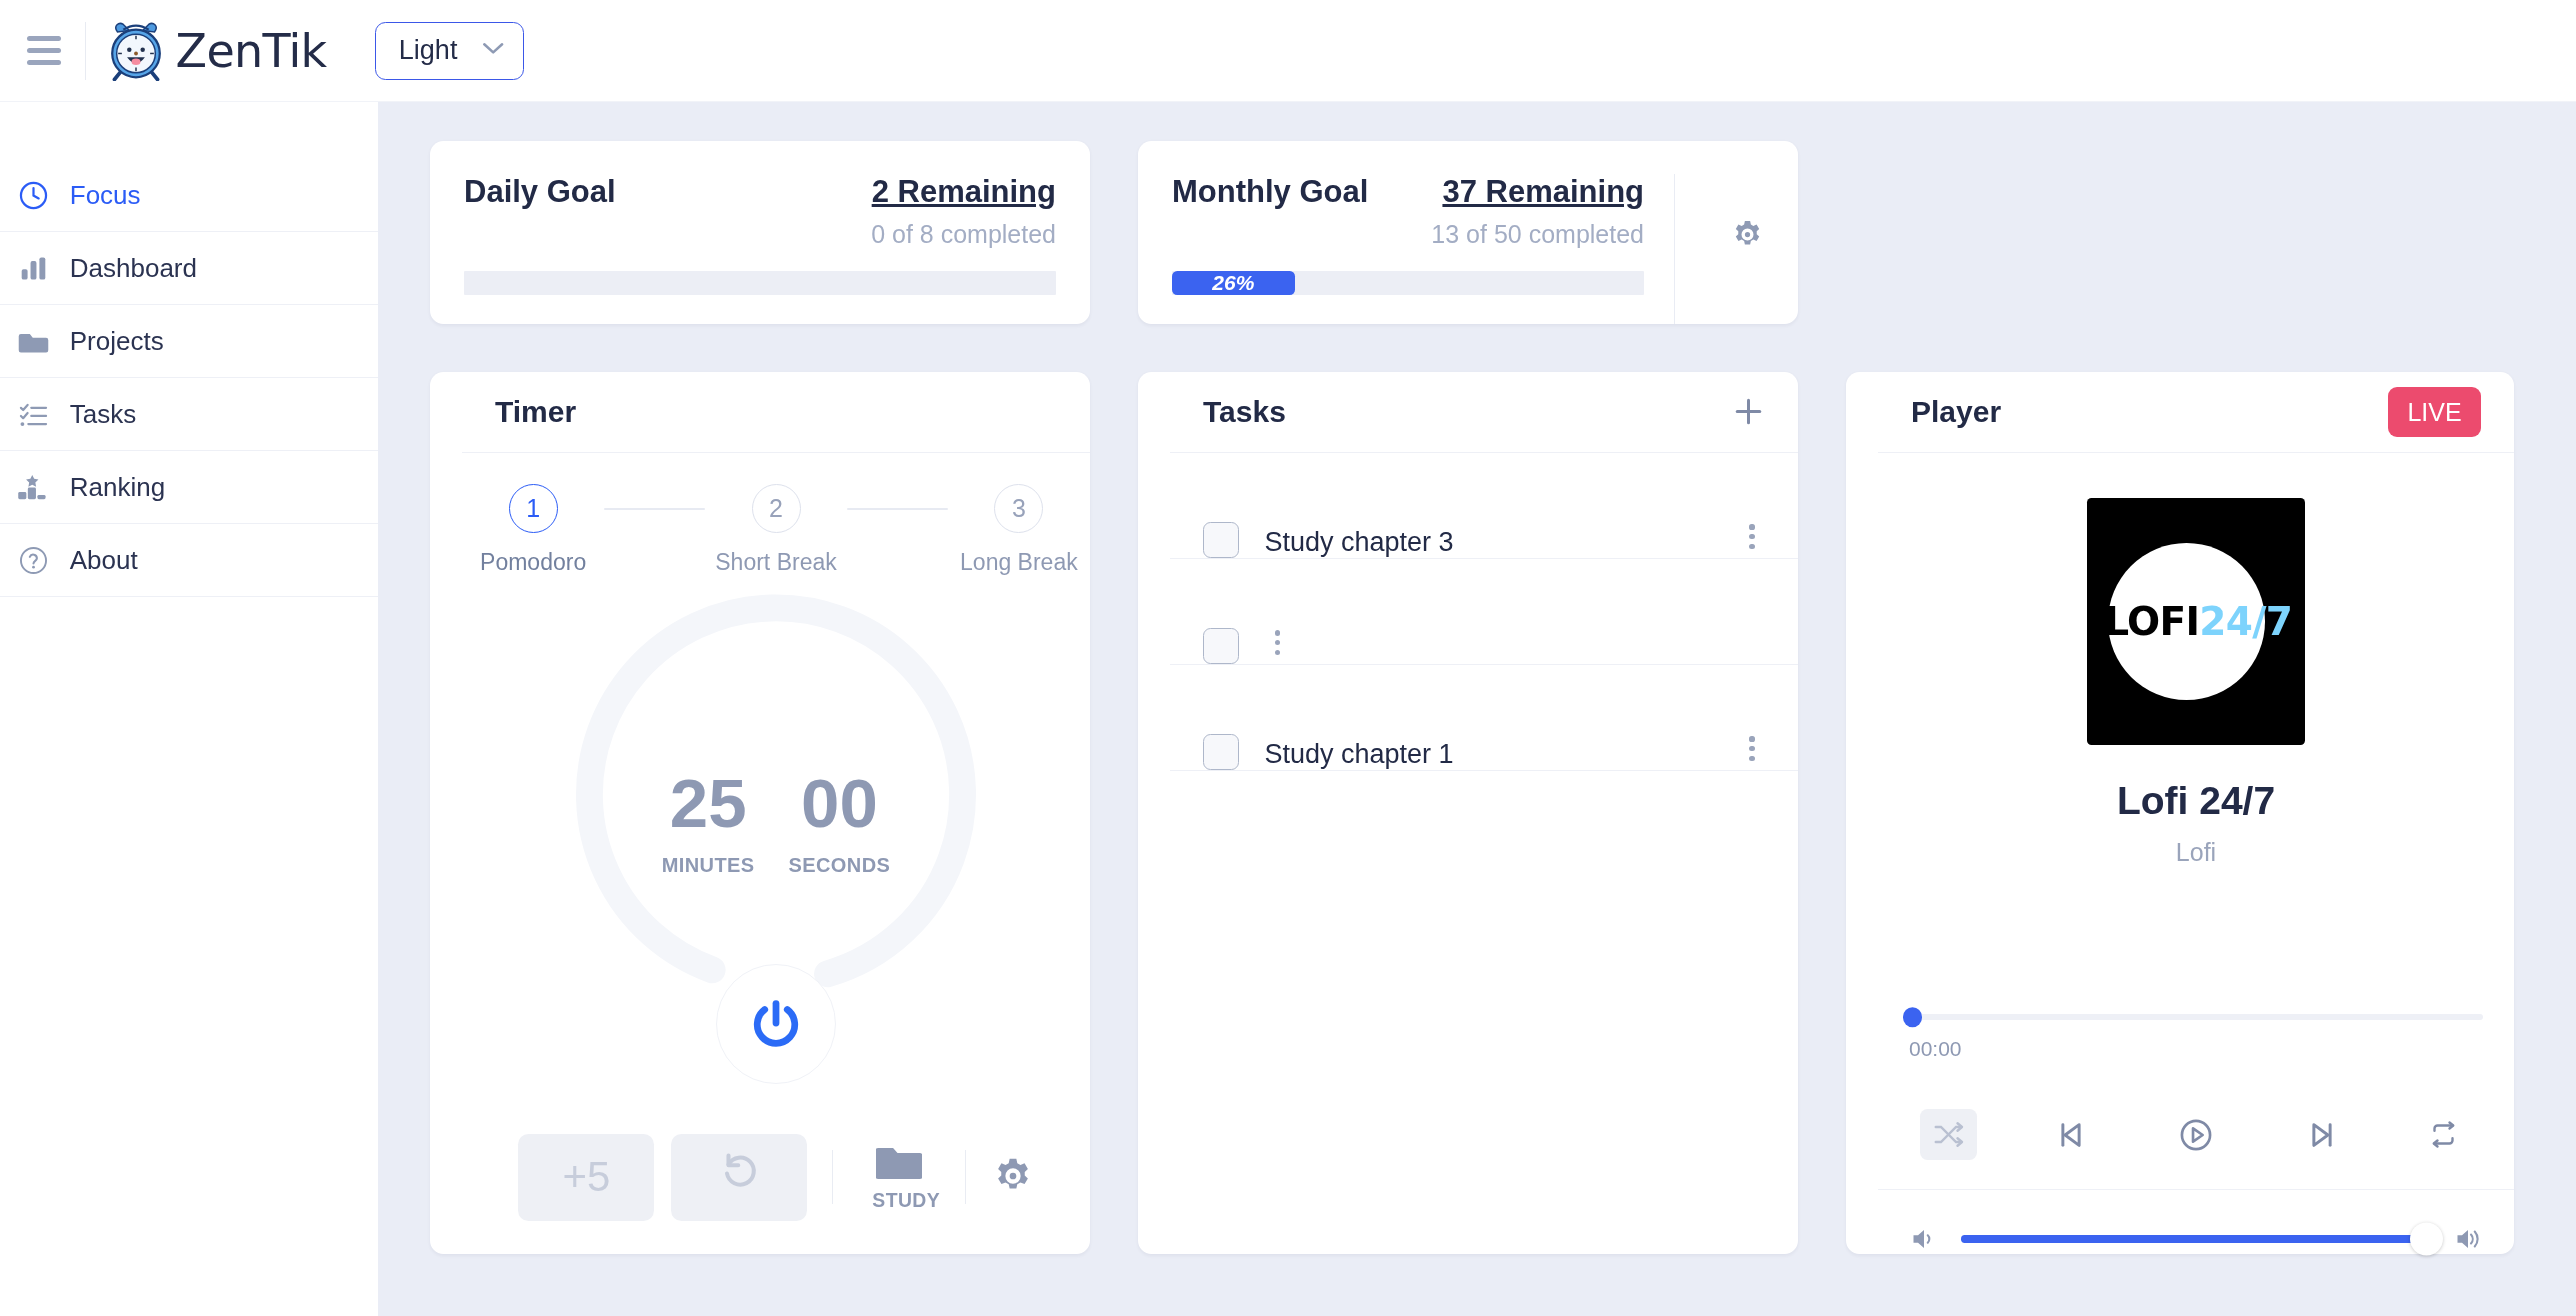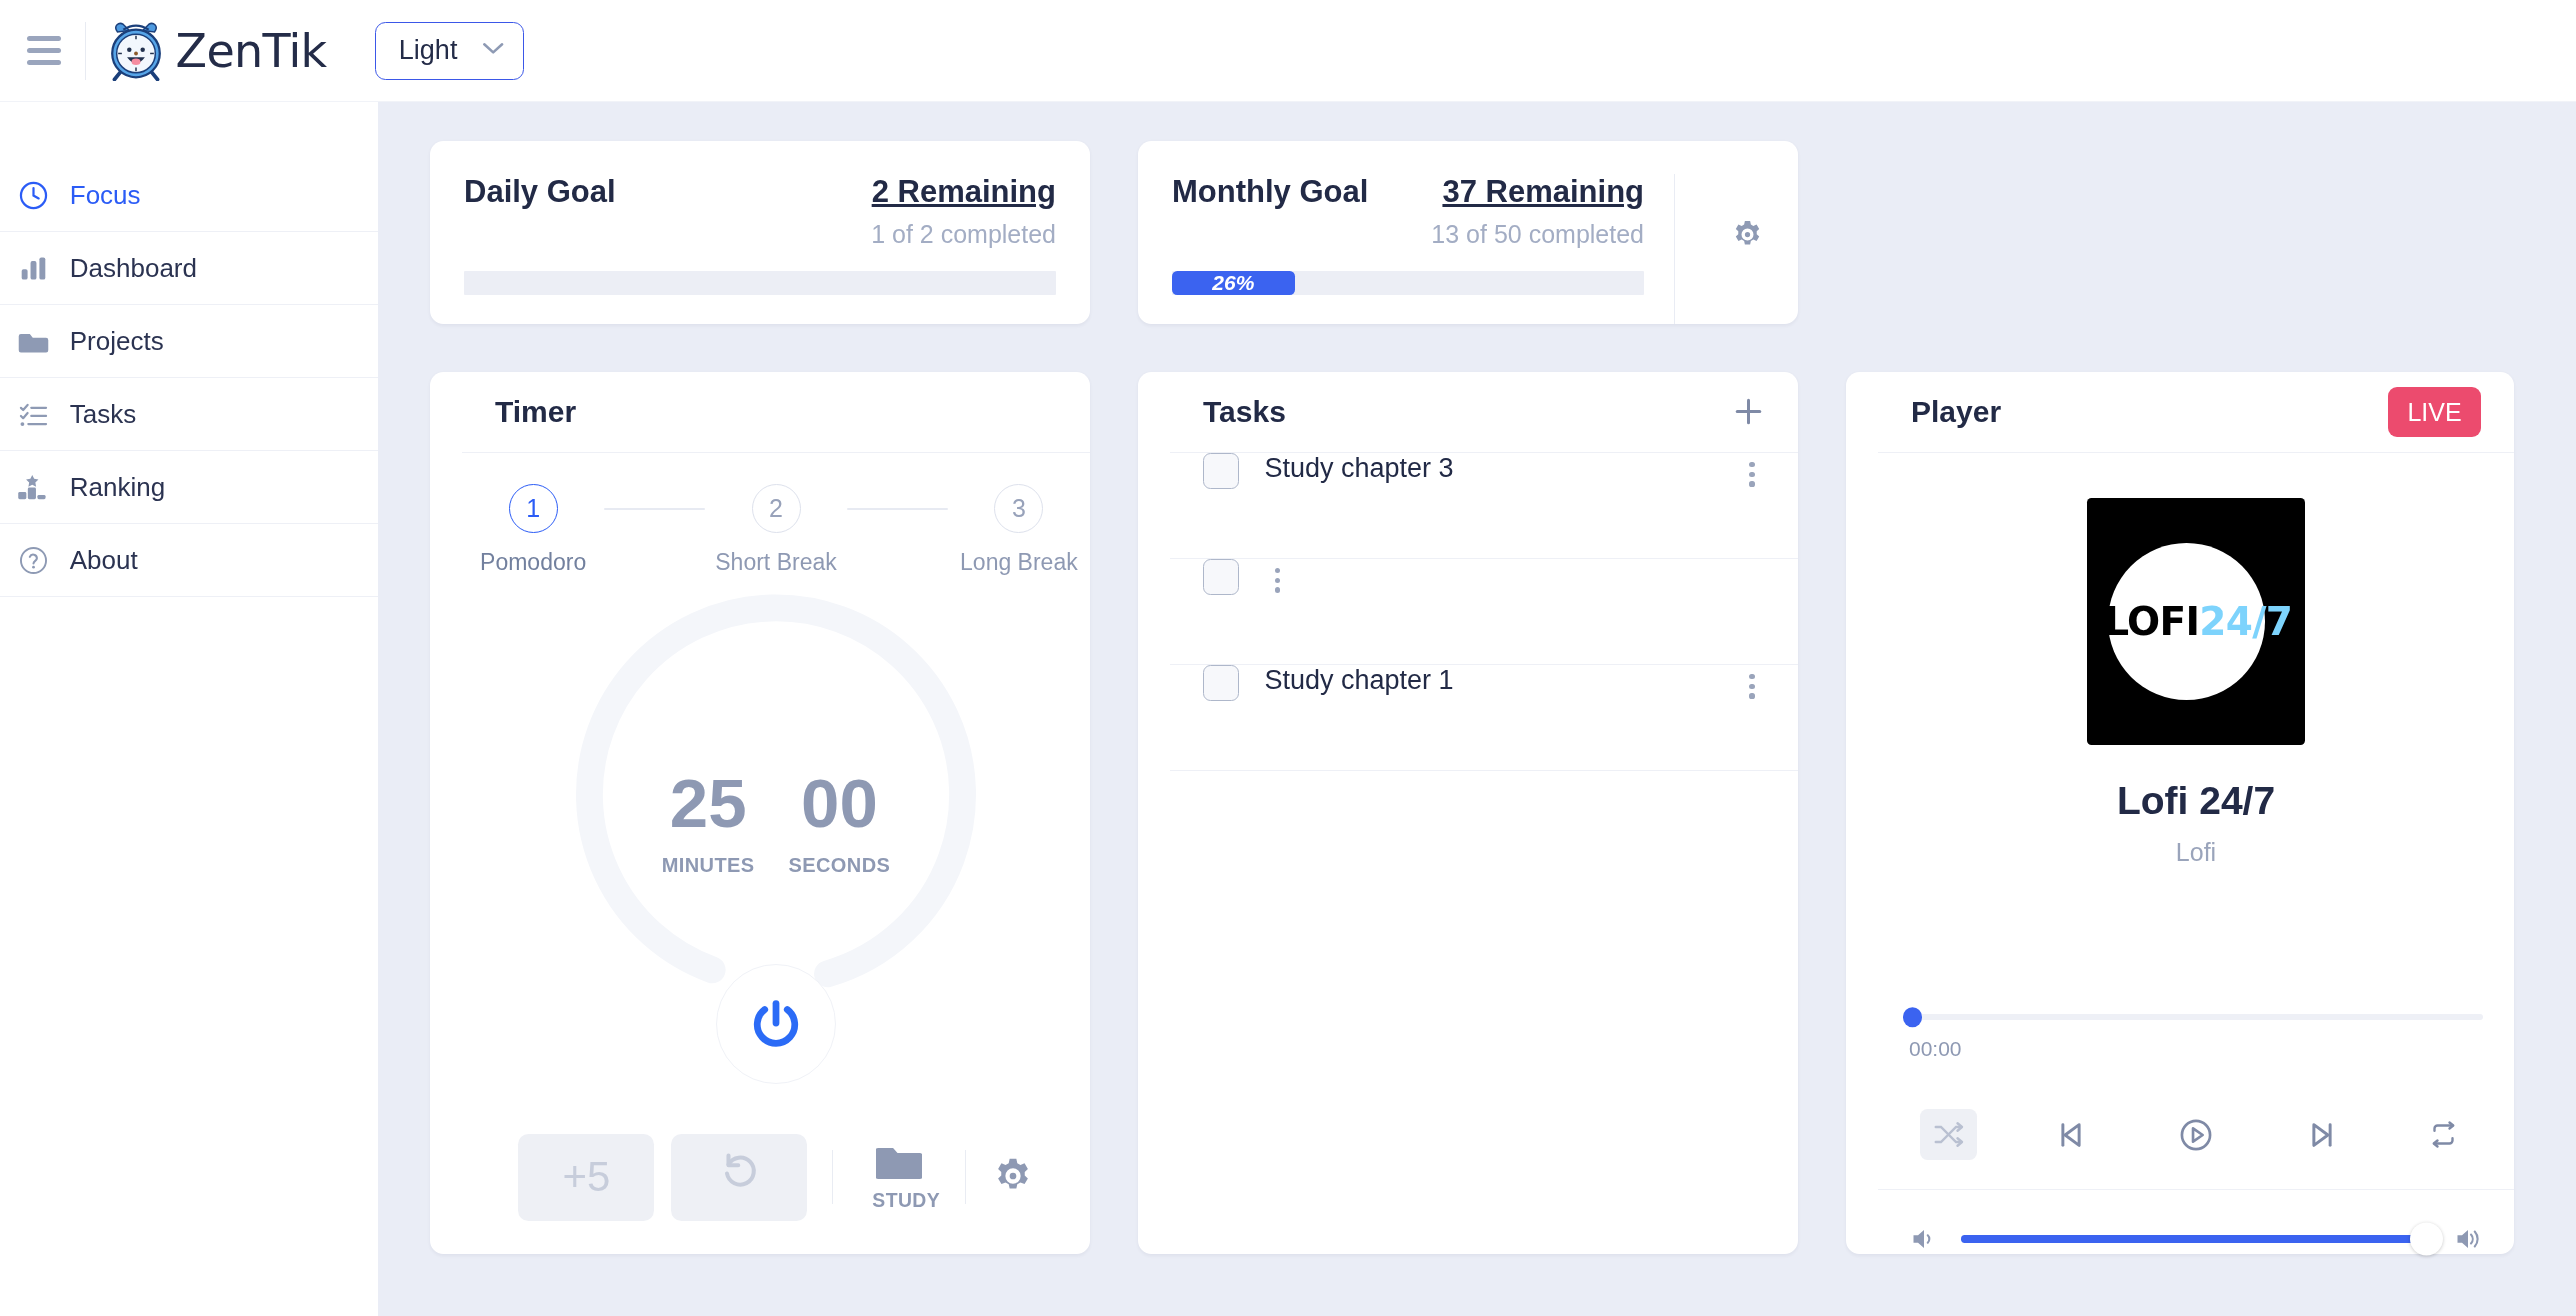--- a/index.html
+++ b/index.html
@@ -159,21 +159,21 @@
   .ctl-gap { width: 16.4px; }
   .ctl-div { width: 0.7px; height: 54px; background: #e9ecf3; margin: 0 25.4px; }
   .ctl-folder { display: flex; flex-direction: column; align-items: center; cursor: pointer; color: #8e99b3; }
   .ctl-folder-label { font-size: 19.4px; font-weight: 700; color: #8e99b3; margin-top: 4.5px; letter-spacing: 0.4px; margin-left: 14px; }
   .ctl-gear { cursor: pointer; color: #8e99b3; }
 
   
   .tasks-card { width: 660px; height: 882px; display: flex; flex-direction: column; }
   .plus-btn { cursor: pointer; color: #7f8aa6; font-size: 42px; line-height: 30px; font-weight: 300; }
   .task-row {
-    height: 106px; display: flex; align-items: flex-start;
+    height: 106px; display: flex; align-items: flex-end;
     padding: 0 33px; border-bottom: 0.7px solid #eef0f6; gap: 25.4px;
   }
   .task-check {
     width: 36px; height: 36px; min-width: 36px; border-radius: 7.5px;
     border: 1.5px solid #aeb7ca; background: #f7f8fb; cursor: pointer;
   }
   .task-label { flex: 1; font-size: 27px; color: #222a46; }
   .task-menu { cursor: pointer; display: flex; flex-direction: column; gap: 4.5px; padding: 9px 10.5px; }
   .task-menu i { width: 5.2px; height: 5.2px; border-radius: 50%; background: #9aa4bb; display: block; }
 
@@ -348,21 +348,21 @@
   <div class="main">
 
     <div class="row">
 
       <div class="card goal-card">
         <div class="goal-main">
           <div class="goal-top">
             <span class="goal-name">Daily Goal</span>
             <span>
               <div class="goal-remaining">2 Remaining</div>
-              <div class="goal-sub">1 of 2 completed</div>
+              <div class="goal-sub">0 of 8 completed</div>
             </span>
           </div>
           <div class="goal-bar">
             <div class="goal-bar-fill" id="daily-fill" style="width: 0%;">
               <span class="goal-bar-text"></span>
             </div>
           </div>
         </div>
       </div>
 

